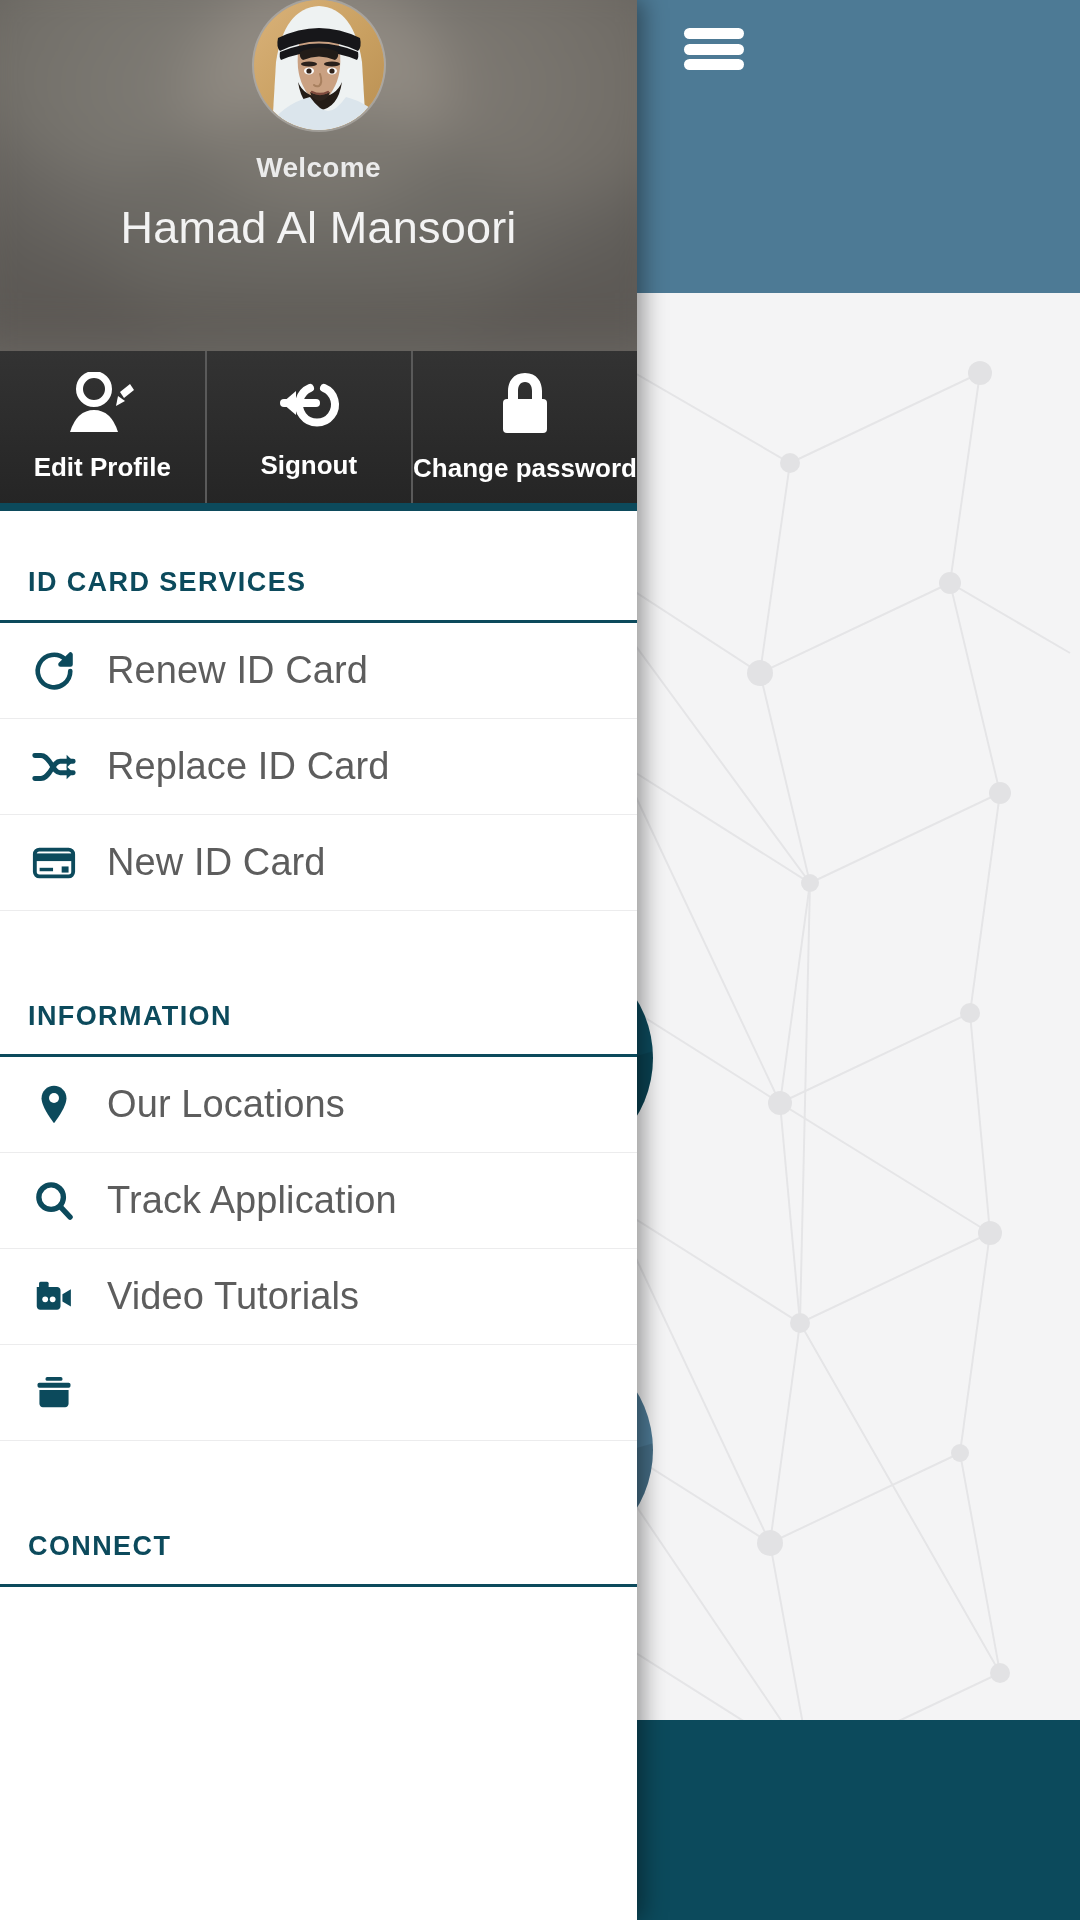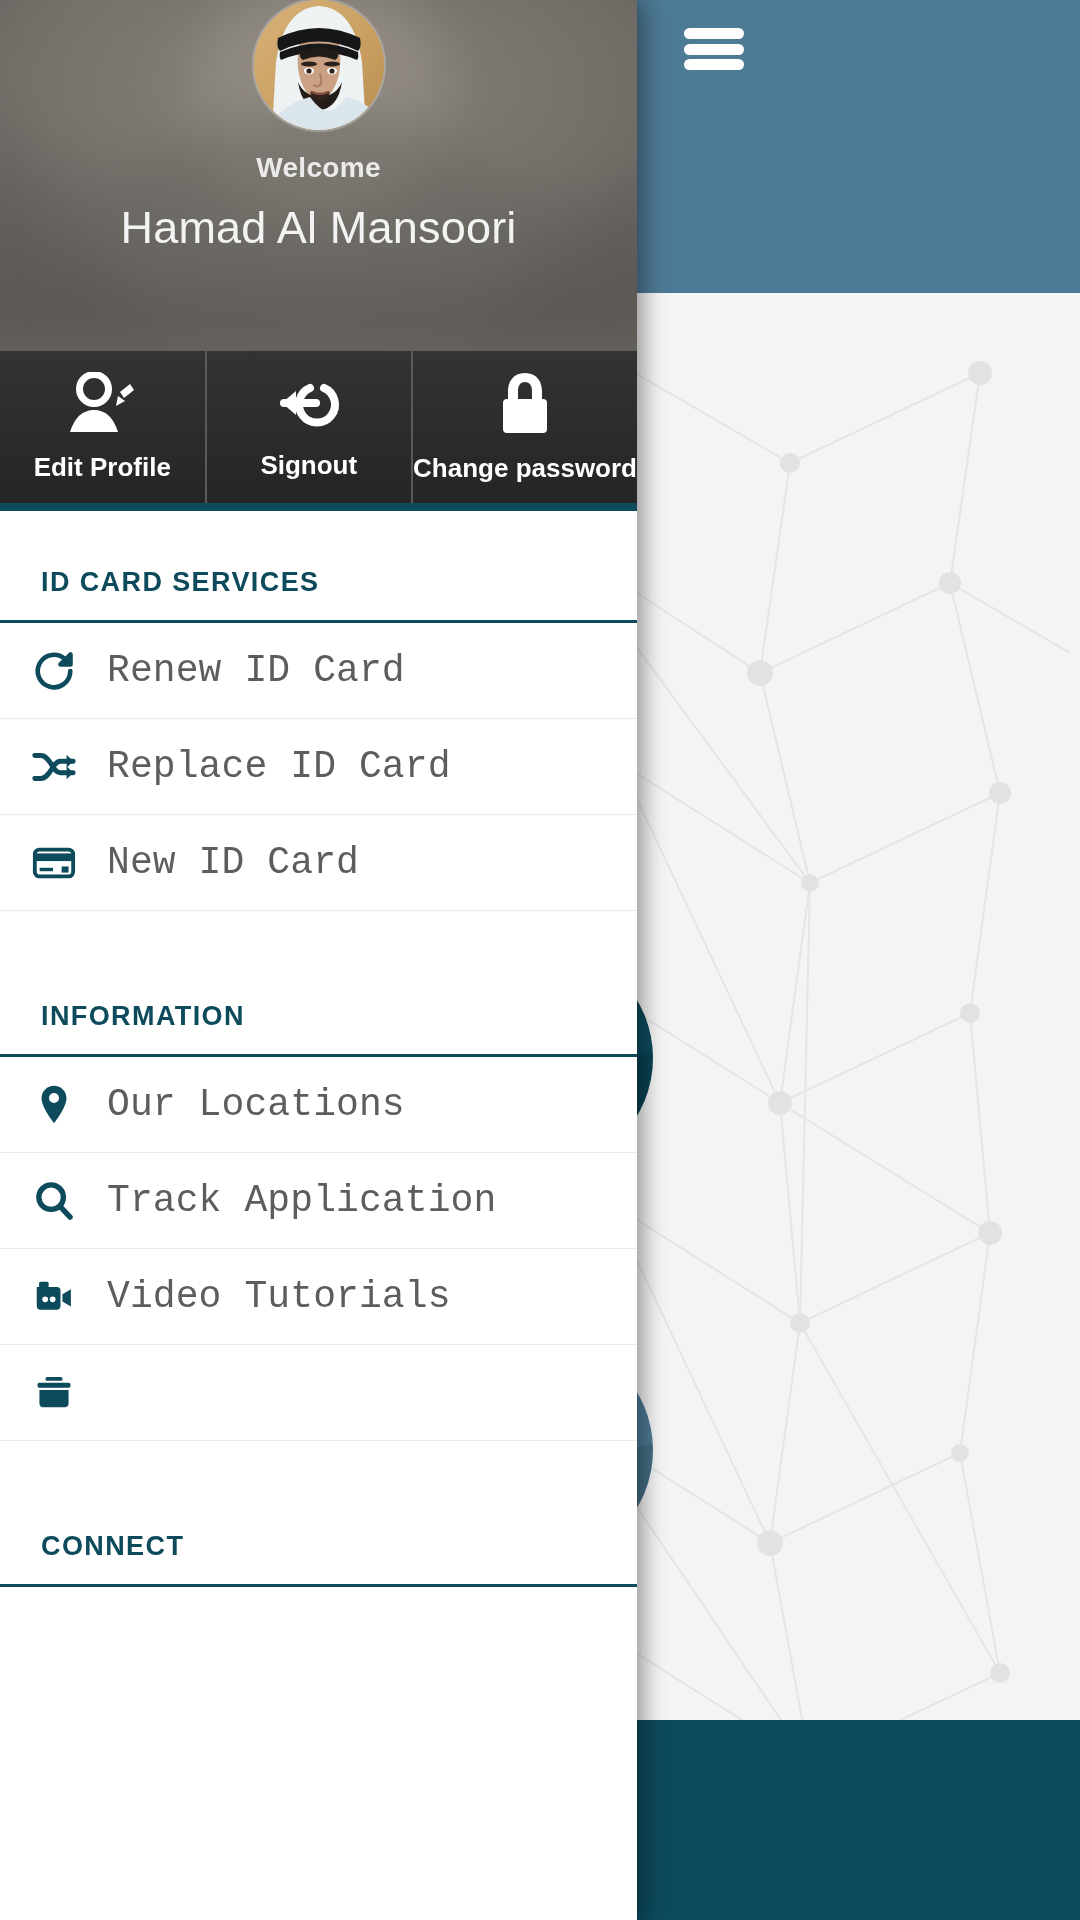--- a/index.html
+++ b/index.html
@@ -121,27 +121,27 @@
     cursor:pointer;
   }
   .act + .act { border-left:2px solid #5a5a5a; }
   .act-label { color:#ffffff; font-size:26px; font-weight:bold; white-space:nowrap; }
 
   
   #drawer-list { flex:1 1 auto; overflow:hidden; background:#fff; }
   .sec-title {
     color:#0c4a5c; font-size:27px; font-weight:bold;
     letter-spacing:1.4px;
-    padding:56px 0 22px 41px;
+    padding:56px 0 22px 28px;
     border-bottom:3px solid #0c4a5c;
   }
   .menu-item {
     height:96px; display:flex; align-items:center;
     border-bottom:1px solid #ececed;
-    cursor:pointer; padding-left:31px;font-family:Liberation Mono, monospace;
+    cursor:pointer; padding-left:31px;
   }
   .mi-icon {
     width:76px; flex:0 0 auto;
     display:flex; align-items:center; justify-content:flex-start;
     color:#0c4a5c;
   }
   .mi-label { font-size:38px; color:#5d5d5d; letter-spacing:.1px; }
   .group-gap { height:34px; }
 </style>
 </head>

